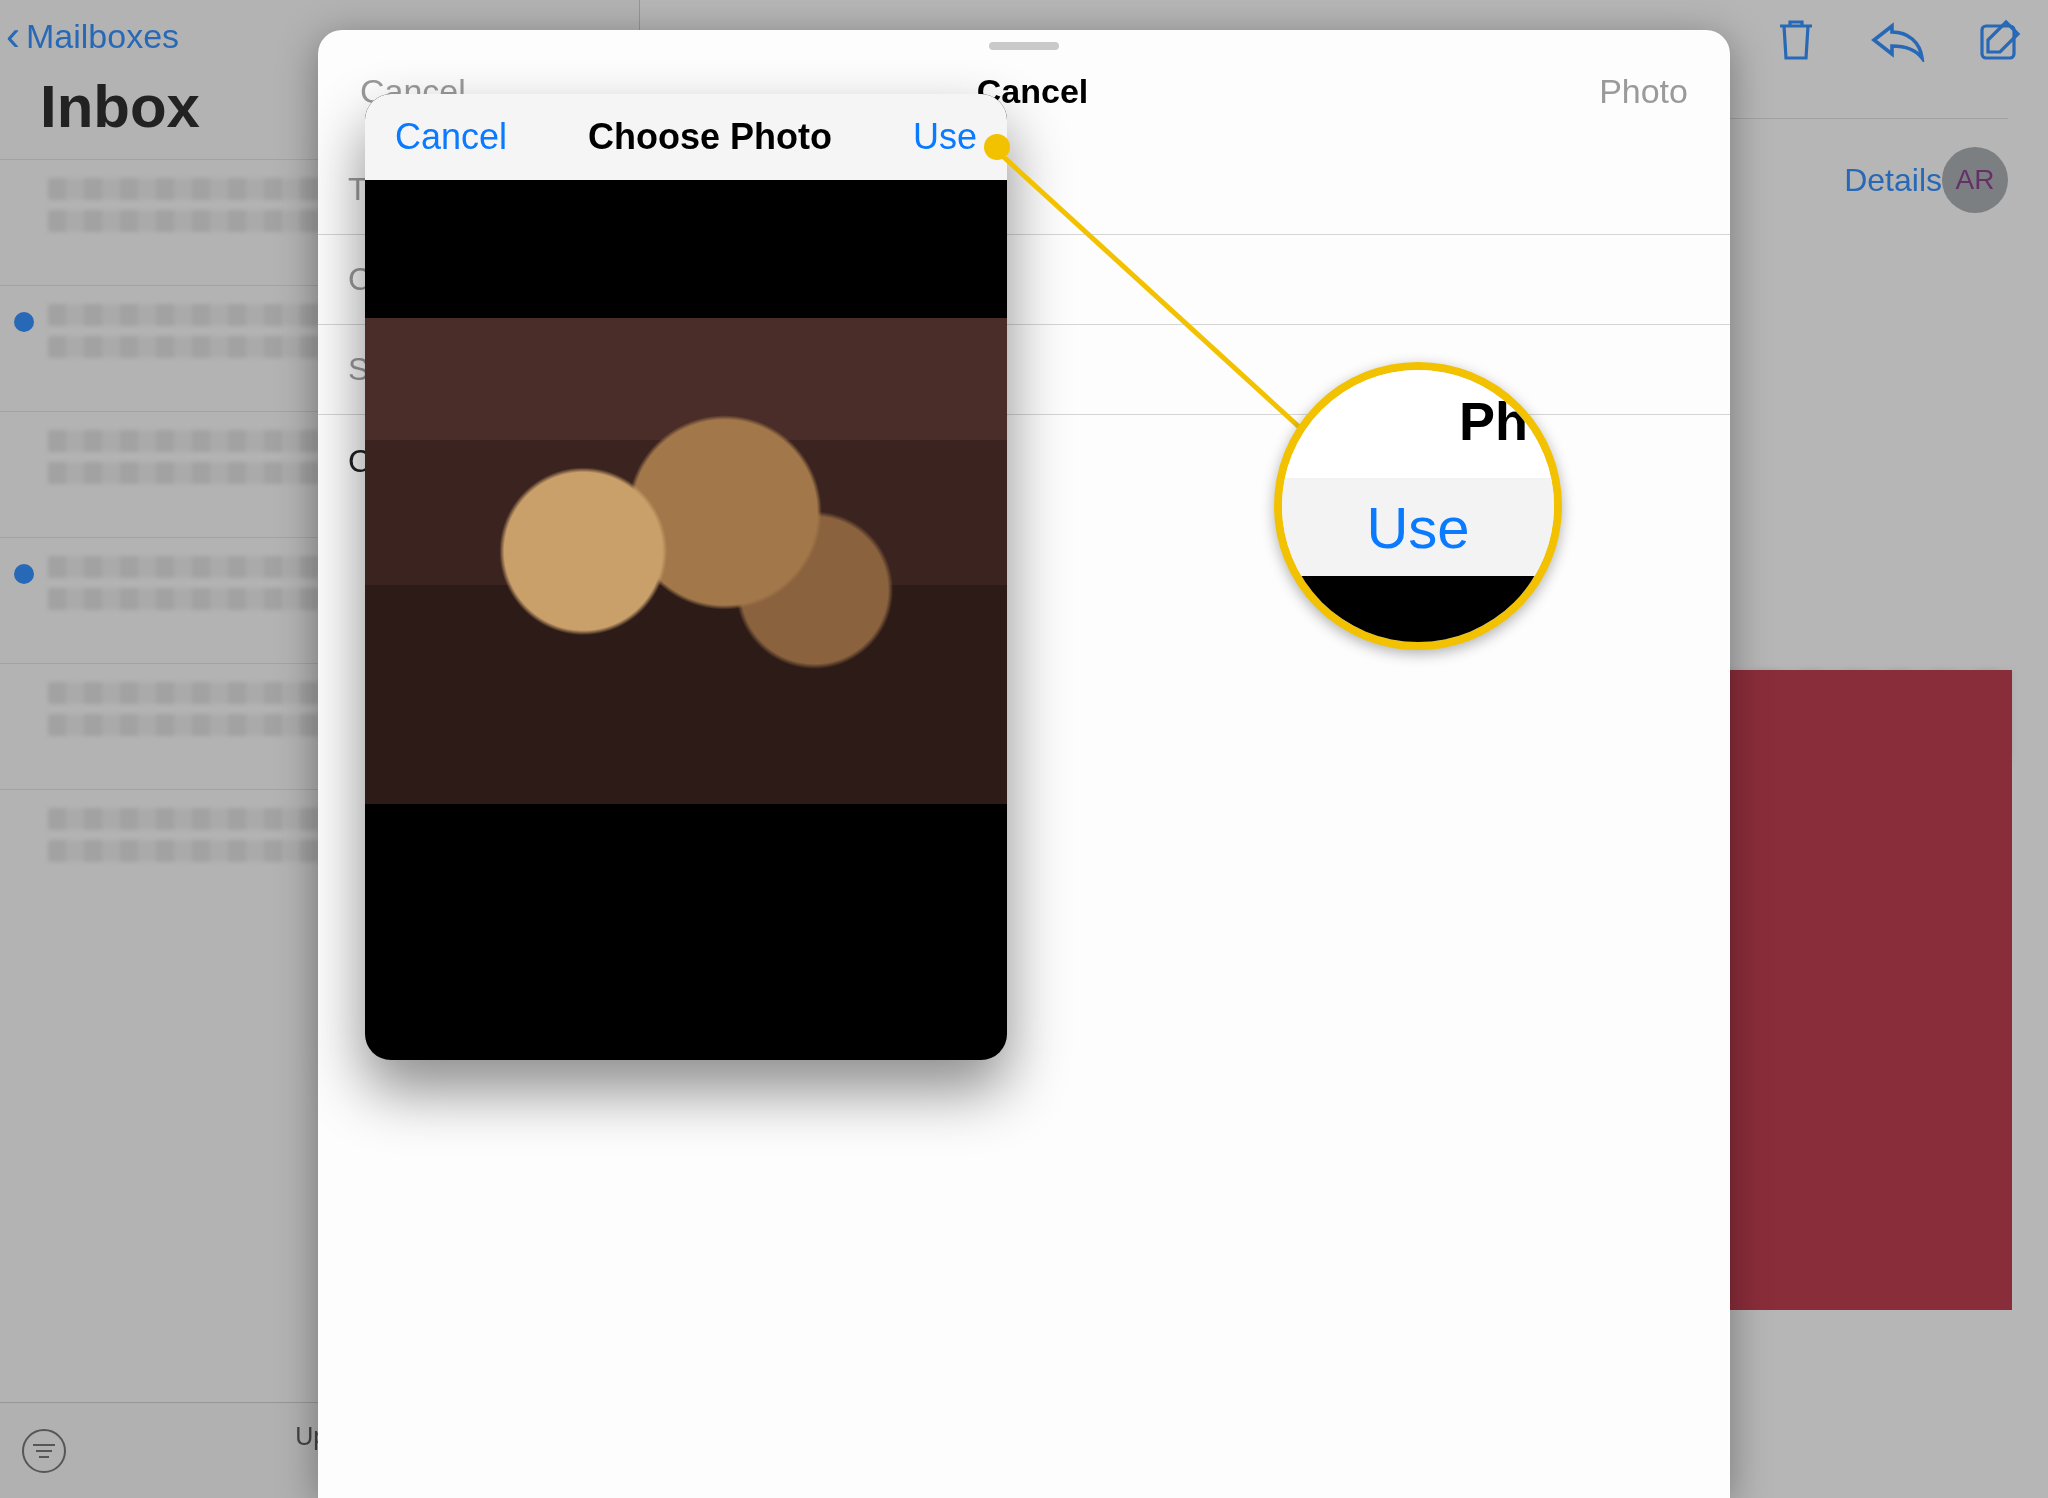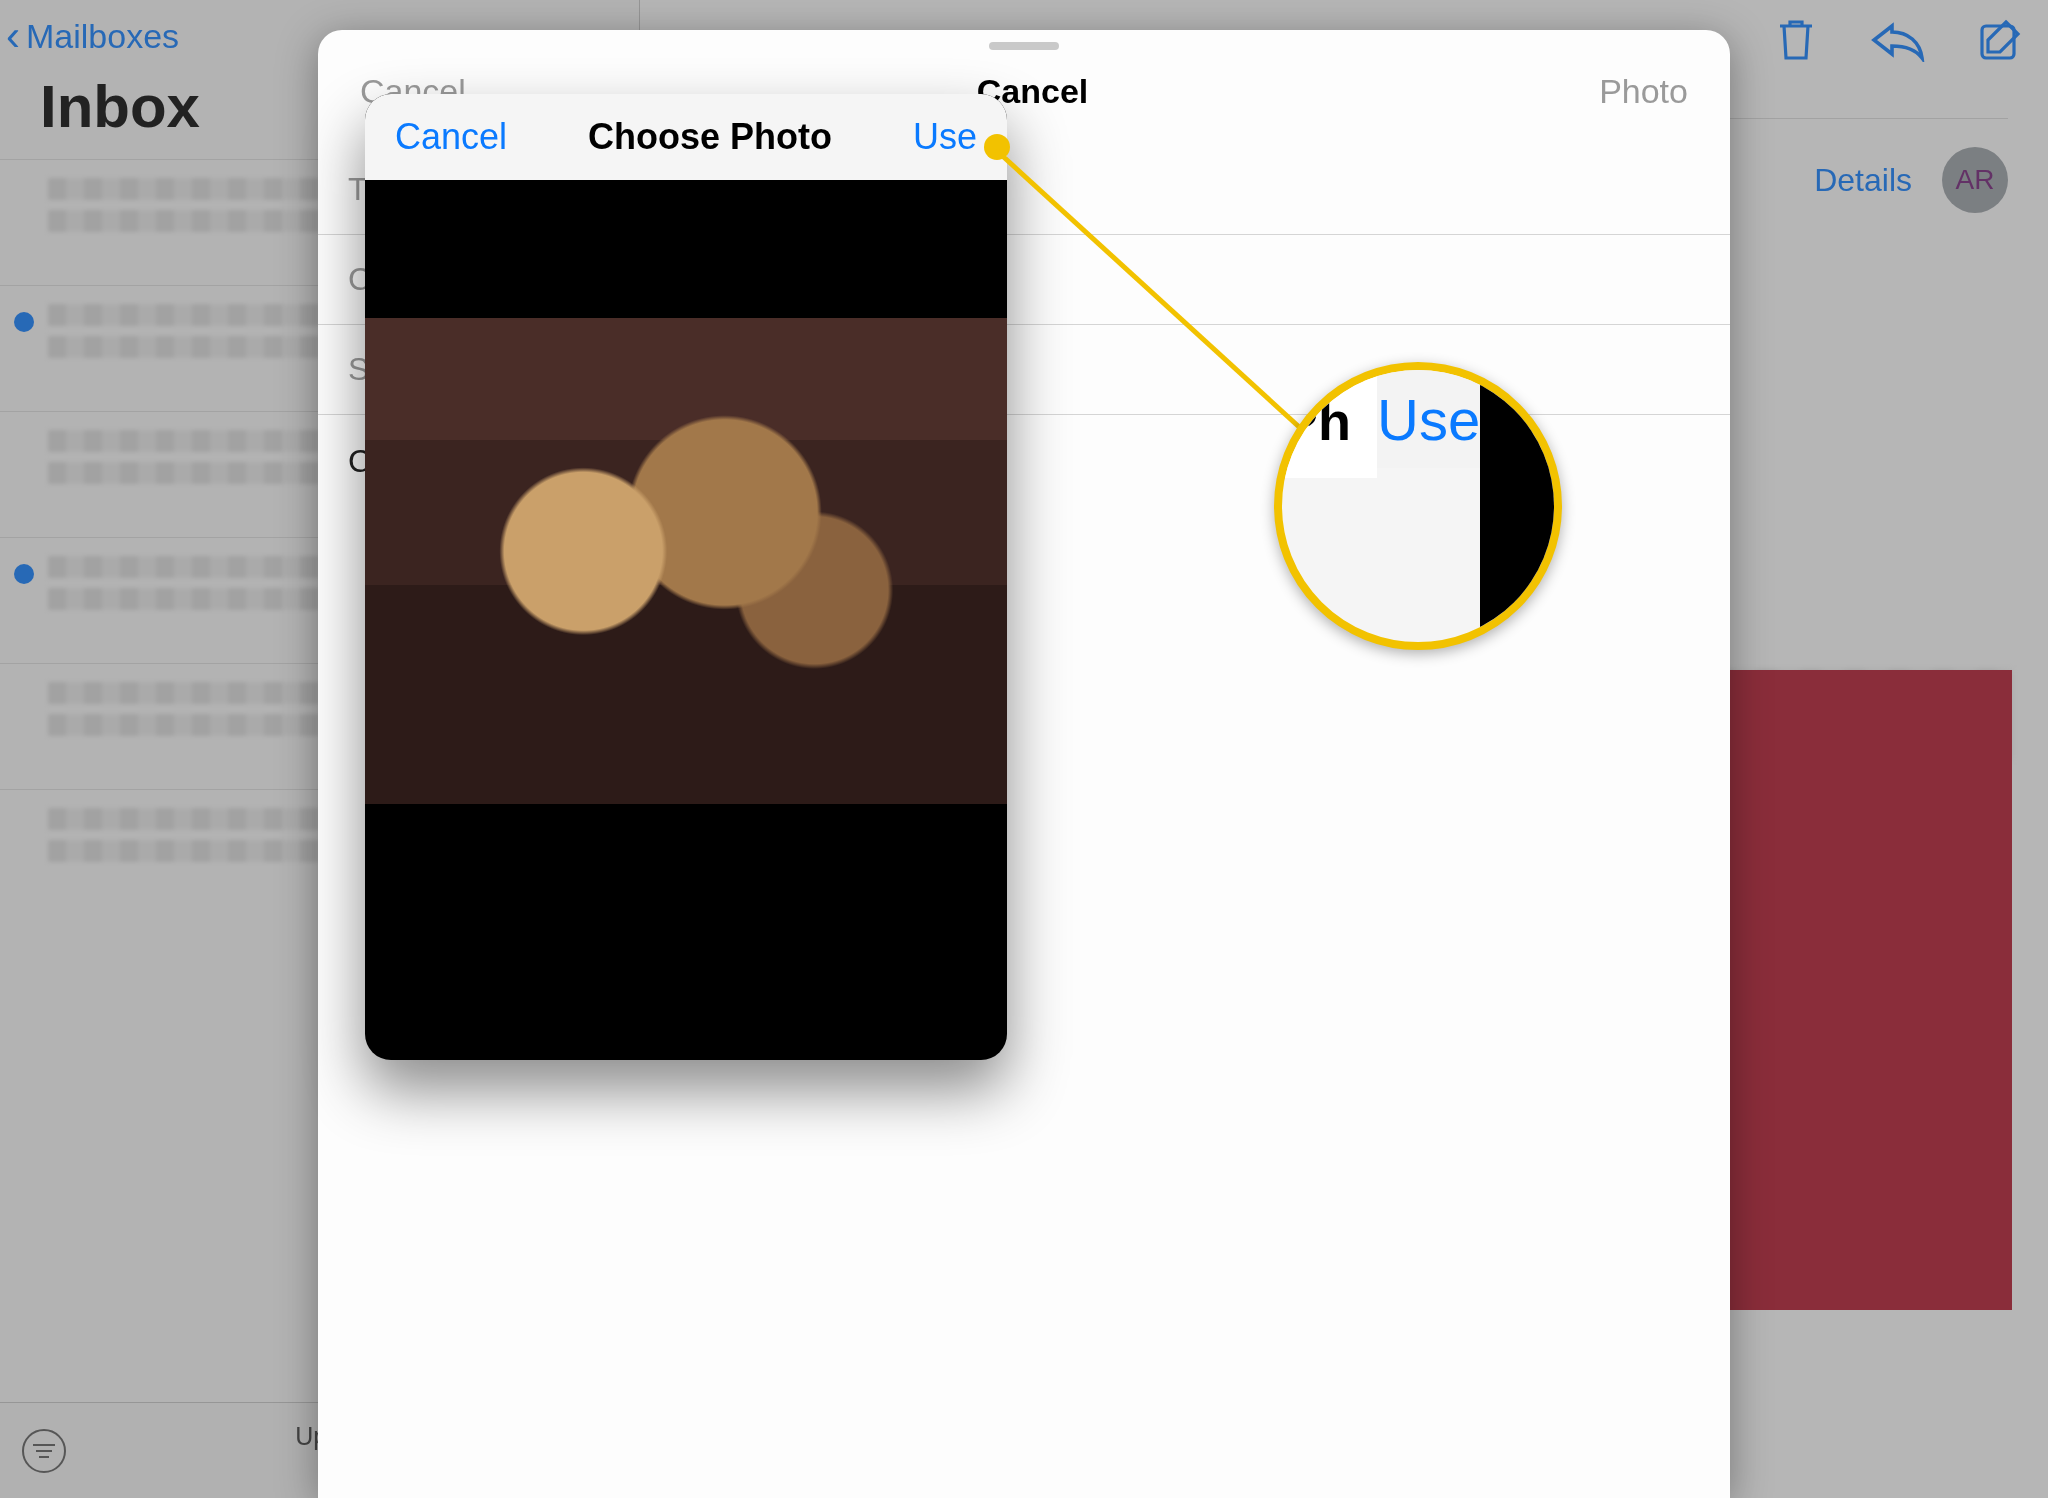--- a/index.html
+++ b/index.html
@@ -175,21 +175,21 @@
   .callout {
     position: absolute; left: 1274px; top: 362px;
     width: 288px; height: 288px; border-radius: 50%;
     border: 8px solid #f2c200;
     background: #f5f5f5;
     overflow: hidden;
     box-shadow: 0 4px 14px rgba(0,0,0,.3);
   }
   .callout .inner {
     position:absolute; inset:0;
-    display:flex; flex-direction:row;
+    display:flex; flex-direction:column;
   }
   .callout .top {
     height: 108px; background:#fff; padding-top: 20px;
     text-align:right; padding-right: 26px;
     font-size: 54px; font-weight:600;
   }
   .callout .mid {
     height: 98px; background:#f3f3f3;
     display:flex; align-items:center; justify-content:center;
     font-size: 58px; color:#0a7aff;
@@ -272,21 +272,21 @@
       <span class="icn">
         <svg width="48" height="48" viewBox="0 0 24 24" fill="none" stroke="#0a7aff" stroke-width="1.6">
           <rect x="3" y="5" width="16" height="16" rx="2"></rect>
             <path d="M15 3l6 6-9 9H6v-6z"></path>
         </svg>
       </span>
     </div>
 
     <div class="hdr">
       <span></span>
-      <div style="display:flex;align-items:center;gap:30px">
+      <div style="display:flex;align-items:center;">
         <span class="details">Details</span>
         <span class="avatar">AR</span>
       </div>
     </div>
 
     <div class="content-blur"></div>
     <div class="content-red"></div>
   </div>
 </div>
 

